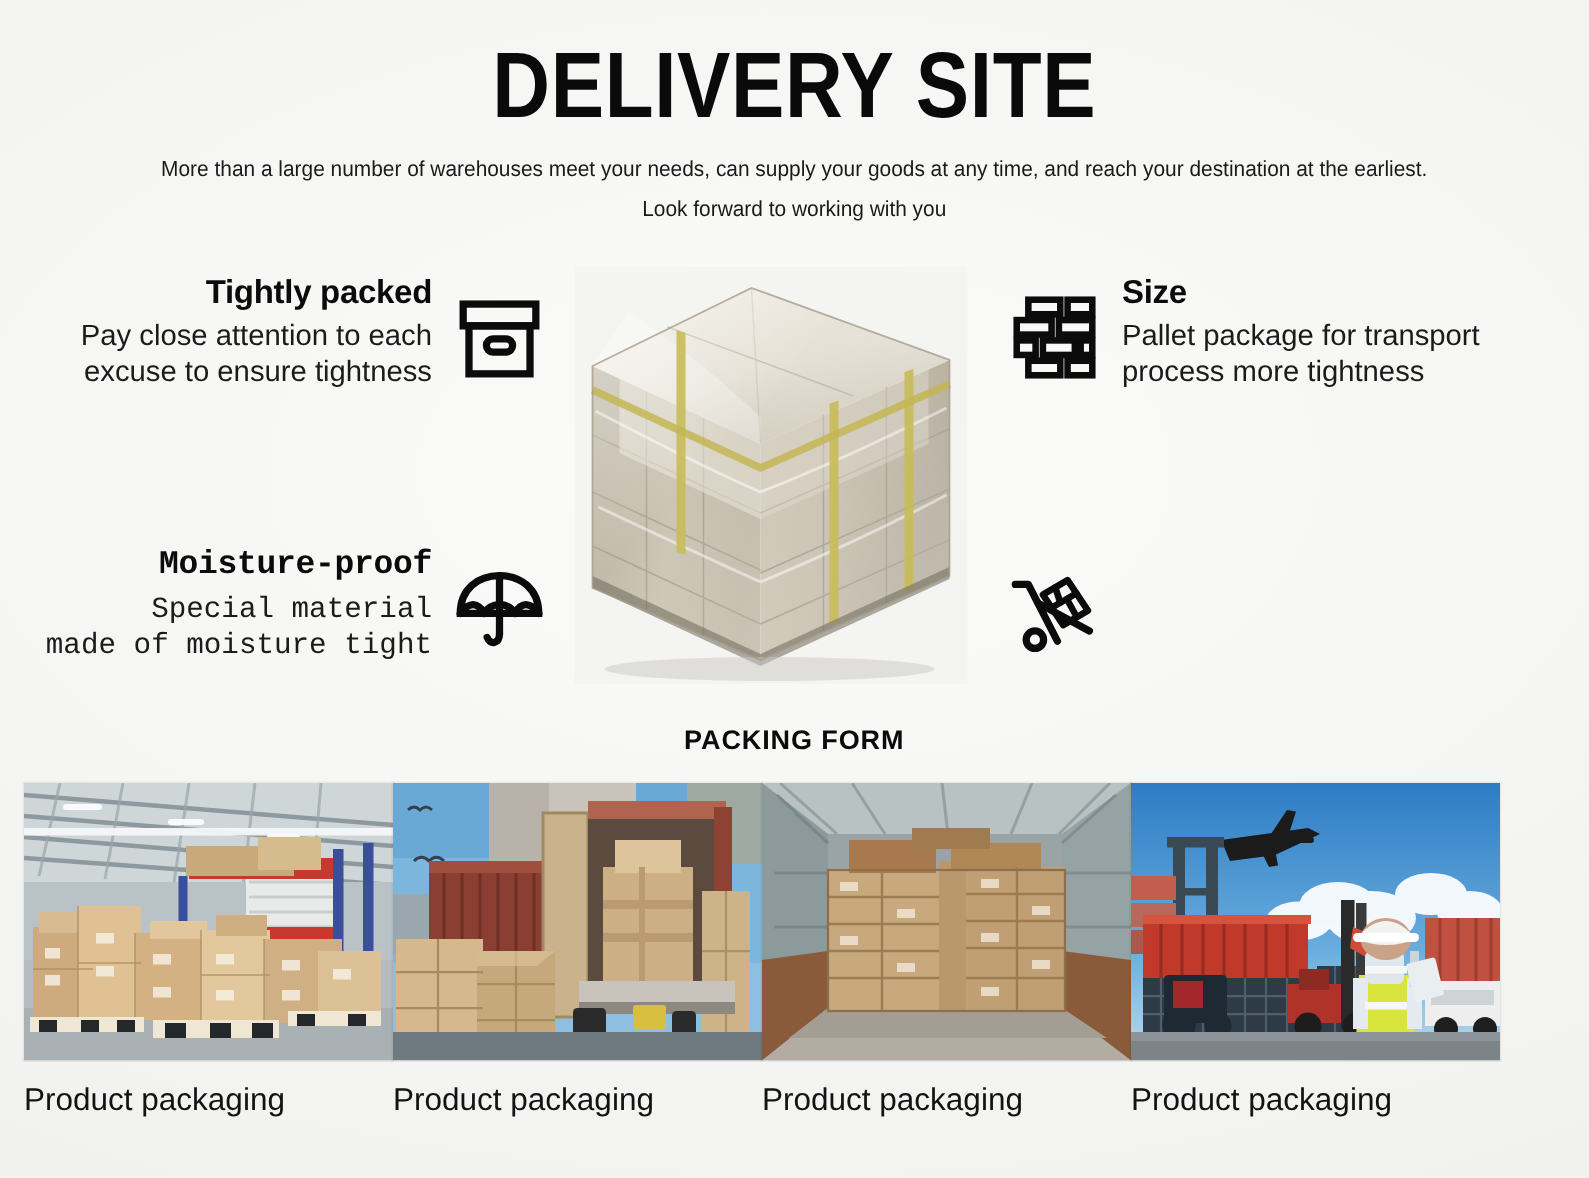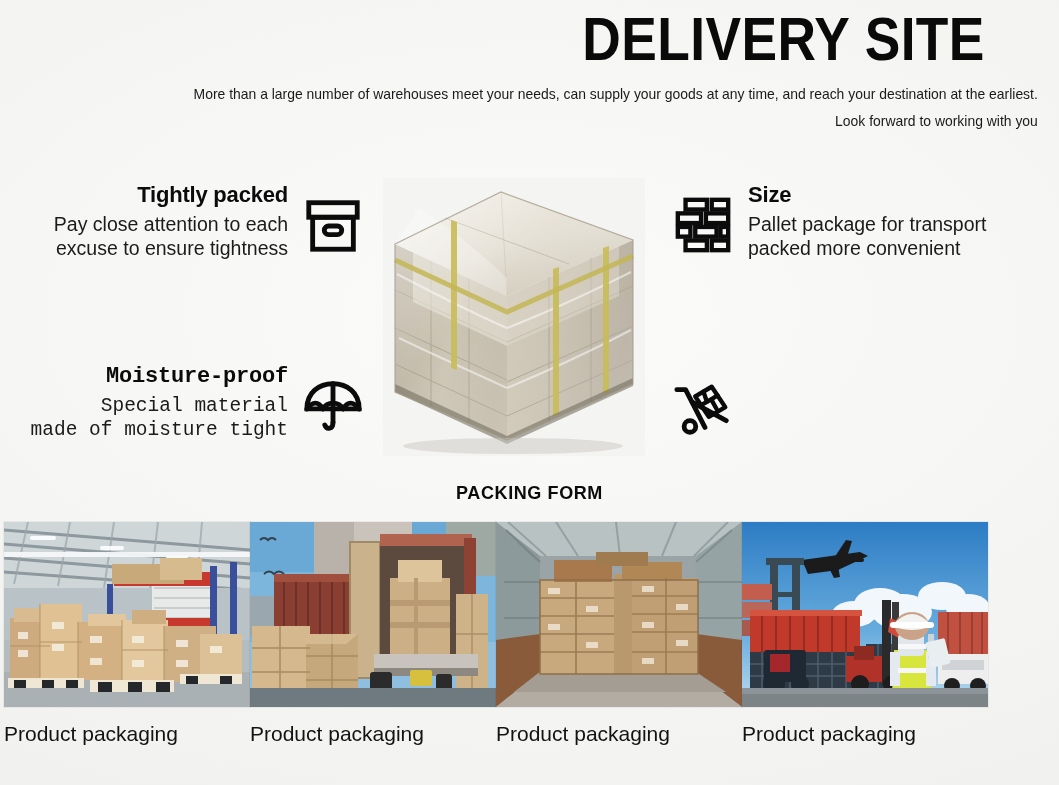--- a/index.html
+++ b/index.html
@@ -8,21 +8,21 @@
     font-family:"Liberation Sans", sans-serif;
     background:
       radial-gradient(120% 90% at 50% 40%, #fbfbfa 0%, #f4f4f3 55%, #eeeeec 100%),
       #f3f3f2;
     color:#111;
     -webkit-font-smoothing:antialiased;
   }
   .page{position:relative;width:1059px;height:785px;}
 
   
-  .header{padding-top:7px;text-align:right;}
+  .header{padding-top:26px;text-align:center;}
   .title{
     font-size:62px;line-height:64px;font-weight:bold;letter-spacing:0.5px;
     transform:scaleX(0.86);transform-origin:center center;
     font-family:"Liberation Sans", sans-serif;color:#0a0a0a;
   }
   .subtitle{
     font-size:14.5px;line-height:27px;color:#1a1a1a;font-weight:500;
     transform:scaleX(0.96);transform-origin:center center;margin-top:10px;
   }
   .subtitle .l2{display:block;}
@@ -66,21 +66,21 @@
 
   
   .packing-form{
     position:absolute;left:0;top:483px;width:1059px;text-align:center;
     font-size:18px;font-weight:bold;letter-spacing:0.6px;color:#0b0b0b;
   }
 
   
   .gallery{
     position:absolute;left:0;top:522px;width:949px;
-    display:flex;justify-content:space-between;padding:0 4px;box-sizing:border-box;
+    display:flex;justify-content:space-between;padding:0 16px;box-sizing:border-box;
   }
   .card{width:246px;}
   .thumb{
     width:246px;height:185px;overflow:hidden;position:relative;
     background:#cfd3d6;box-shadow:0 0 0 1px rgba(0,0,0,0.05);
   }
   .thumb svg{display:block;width:100%;height:100%;}
   .caption{
     margin-top:14px;font-size:21px;line-height:26px;color:#131313;font-weight:400;
   }
@@ -148,21 +148,21 @@
           <rect x="24" y="34" width="22" height="10"></rect>
           <rect x="50" y="34" width="8" height="10"></rect>
           <rect x="14" y="48" width="22" height="10"></rect>
           <rect x="41" y="48" width="17" height="10"></rect>
         </svg>
       </span>
       <div class="txt">
         <h3>Size</h3>
         <p>
           <span>Pallet package for transport</span>
-          <span class="l2">packed more convenient</span>
+          <span class="l2">process more tightness</span>
         </p>
       </div>
     </div>
 
     <div class="feat right" id="feat-easy">
       <span class="icon">
         <svg viewBox="0 0 64 64" fill="none" stroke="#0b0b0b" stroke-width="5" stroke-linecap="round" stroke-linejoin="round">
           <path d="M5 11 H14 L34 50"></path>
           <path d="M21 24 L56 43"></path>
           <circle cx="18.5" cy="49" r="6"></circle>

